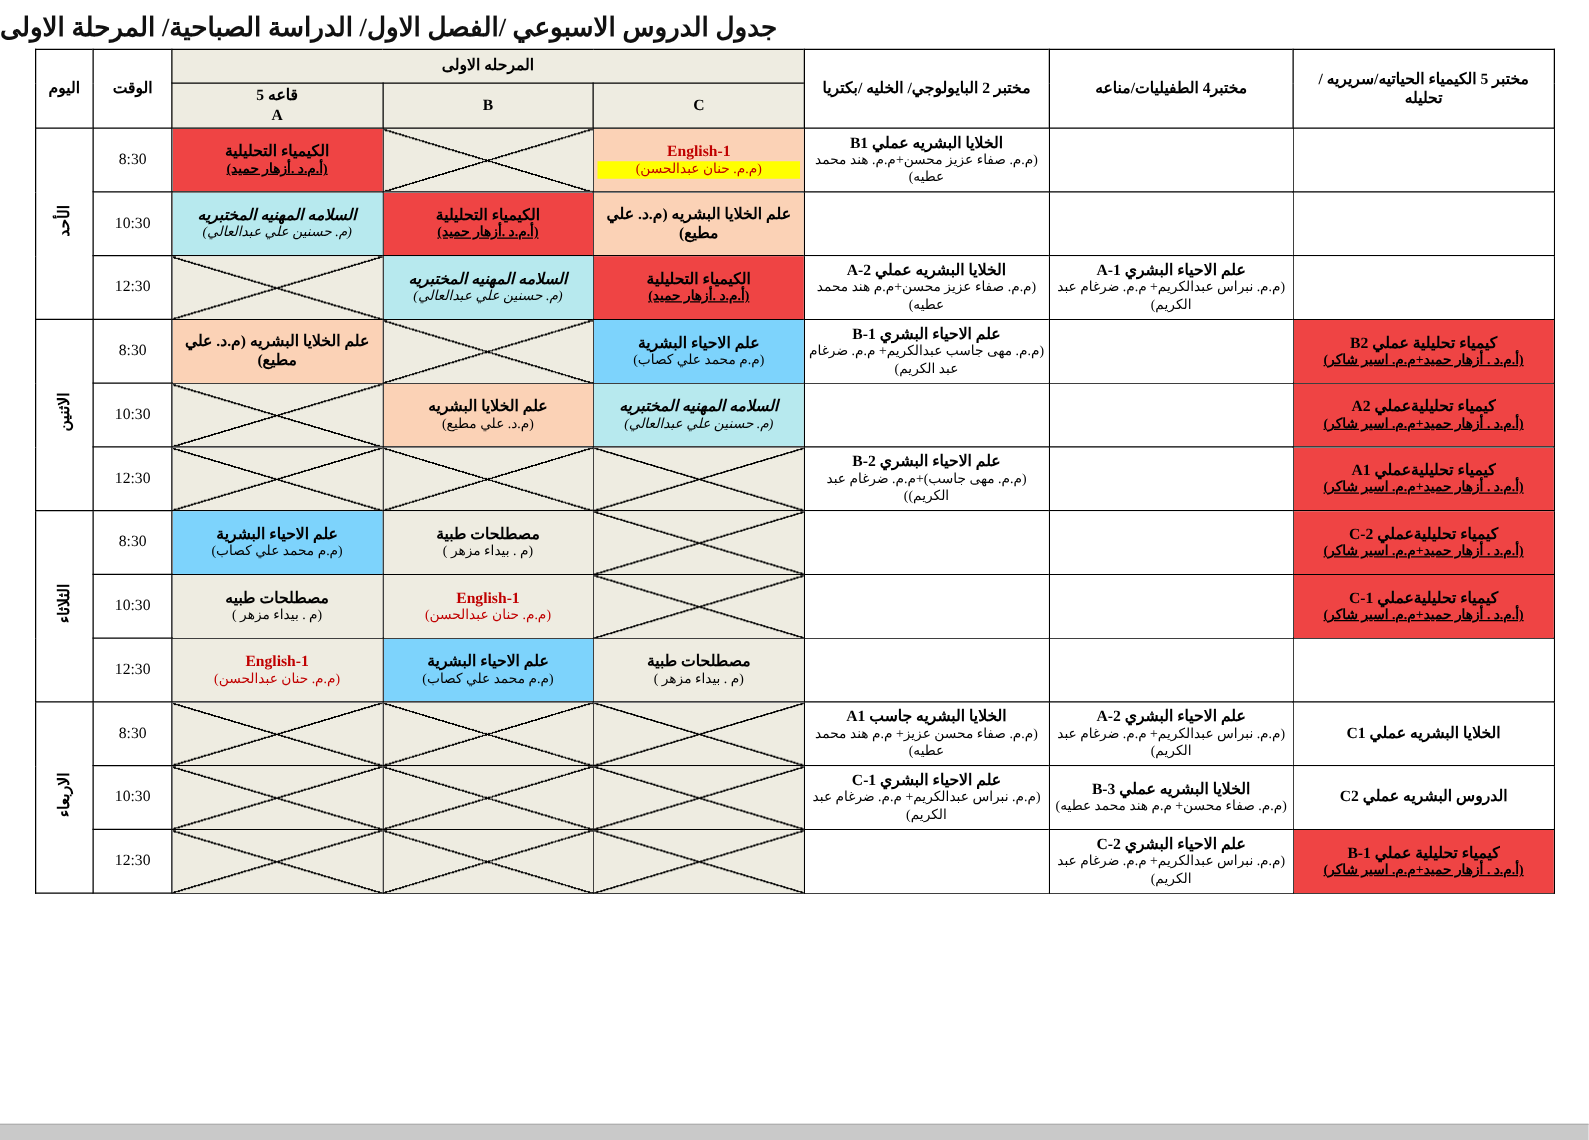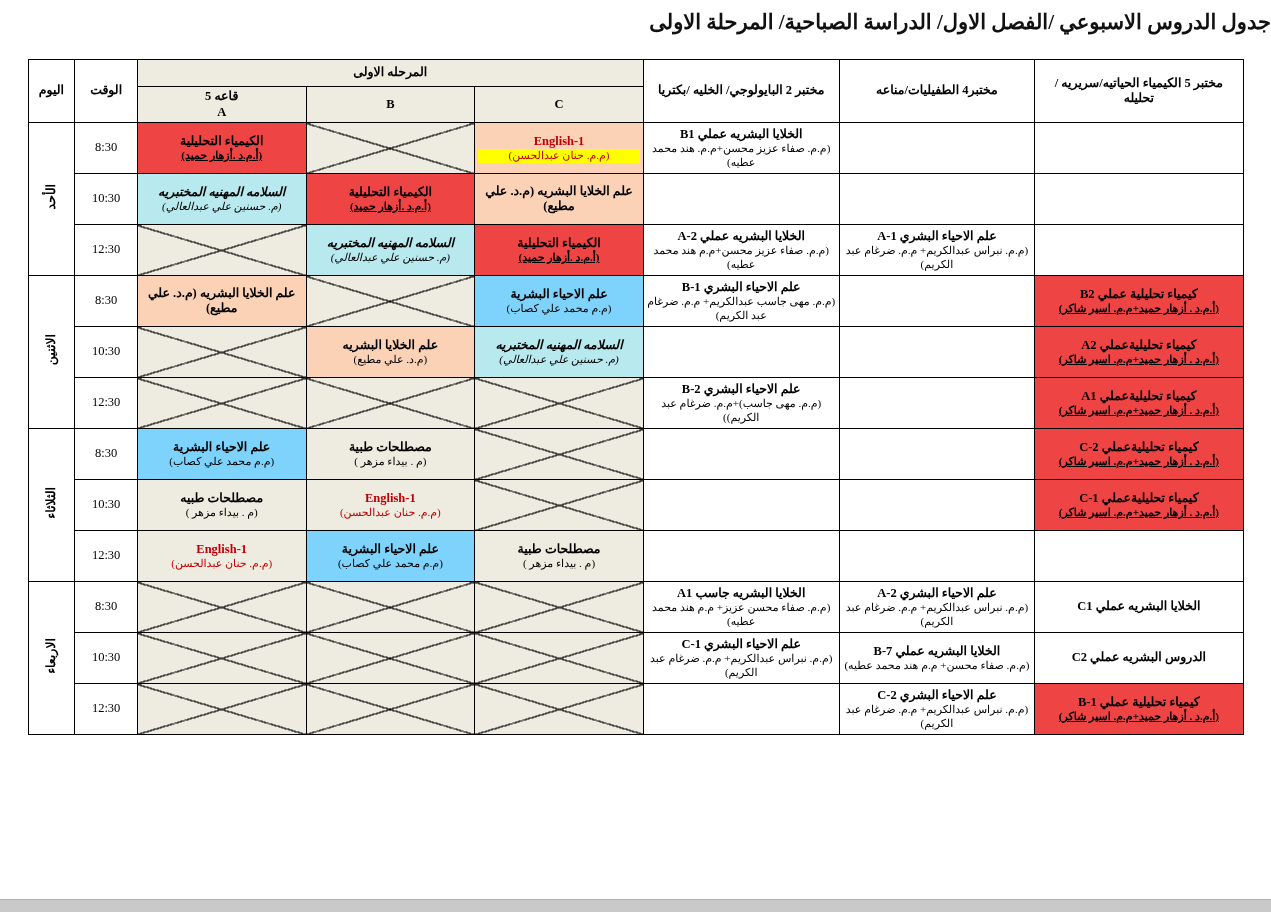--- a/index.html
+++ b/index.html
@@ -14,30 +14,30 @@
     width:1271px;height:912px;
     background:#ffffff;
     box-sizing:border-box;
   }
   .bottom-bar{
     position:absolute;left:0;bottom:0;width:1271px;height:22px;
     background:#c9c9c9;
     border-top:1px solid #b0b0b0;
   }
   .title{
-    text-align:right;
+    text-align:left;
     font-size:21px;
     font-weight:bold;
     color:#111;
     margin-top:10px;
     letter-spacing:0;
   }
   table.sched{
     border-collapse:collapse;
-    margin:24px auto 0 auto;
+    margin:4px auto 0 auto;
     width:1216px;
     table-layout:fixed;
     background:#ffffff;
   }
   table.sched td, table.sched th{
     border:1px solid #000;
     vertical-align:middle;
     text-align:center;
     padding:2px 3px;
     font-size:12.5px;
@@ -353,21 +353,21 @@
         <td class="day" rowspan="3">
           <span>الاربعاء</span>
         </td>
       </tr>
 
       <tr>
         <td class="cell f-white">
           <span class="ln1">الدروس البشريه عملي C2</span>
         </td>
         <td class="cell f-white">
-          <span class="ln1">الخلايا البشريه عملي B-7</span>
+          <span class="ln1">الخلايا البشريه عملي B-3</span>
           <span class="ln2">(م.م. صفاء محسن+ م.م هند محمد عطيه)</span>
         </td>
         <td class="cell f-white">
           <span class="ln1">علم الاحياء البشري C-1</span>
           <span class="ln2">(م.م. نبراس عبدالكريم+ م.م. ضرغام عبد الكريم)</span>
         </td>
         <td class="cell x-cell"></td>
         <td class="cell x-cell"></td>
         <td class="cell x-cell"></td>
         <td class="time">10:30</td>

